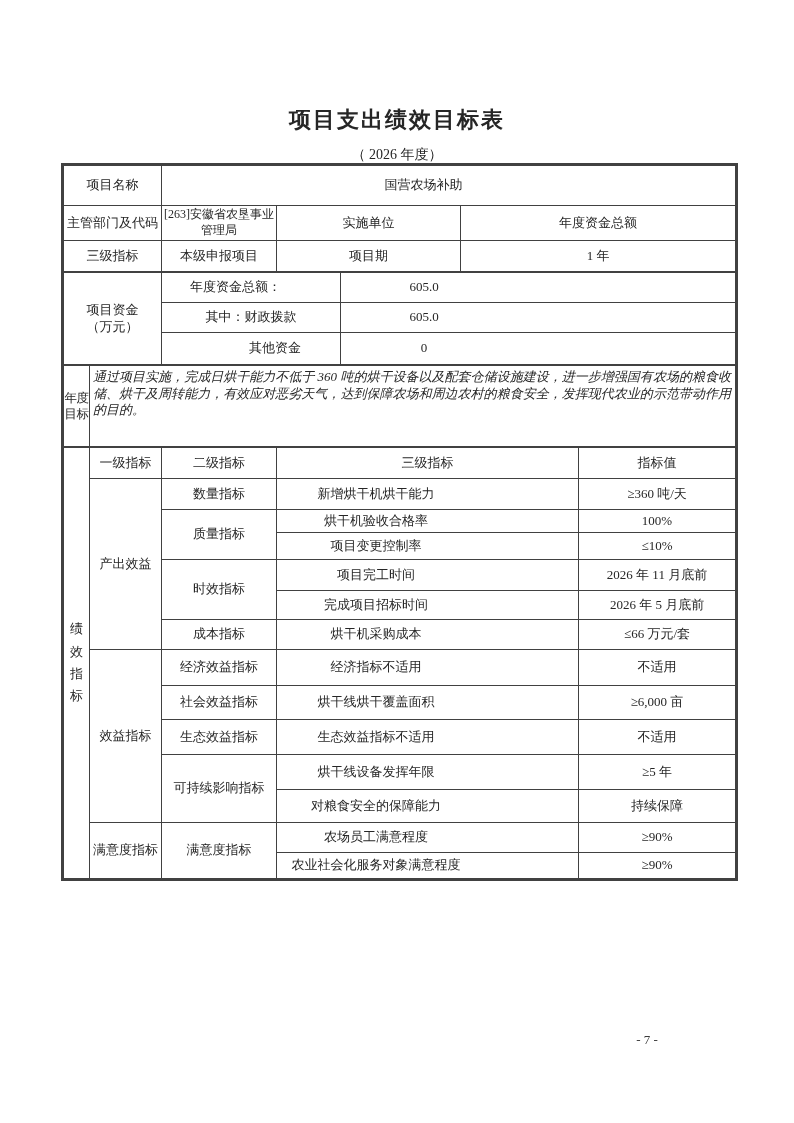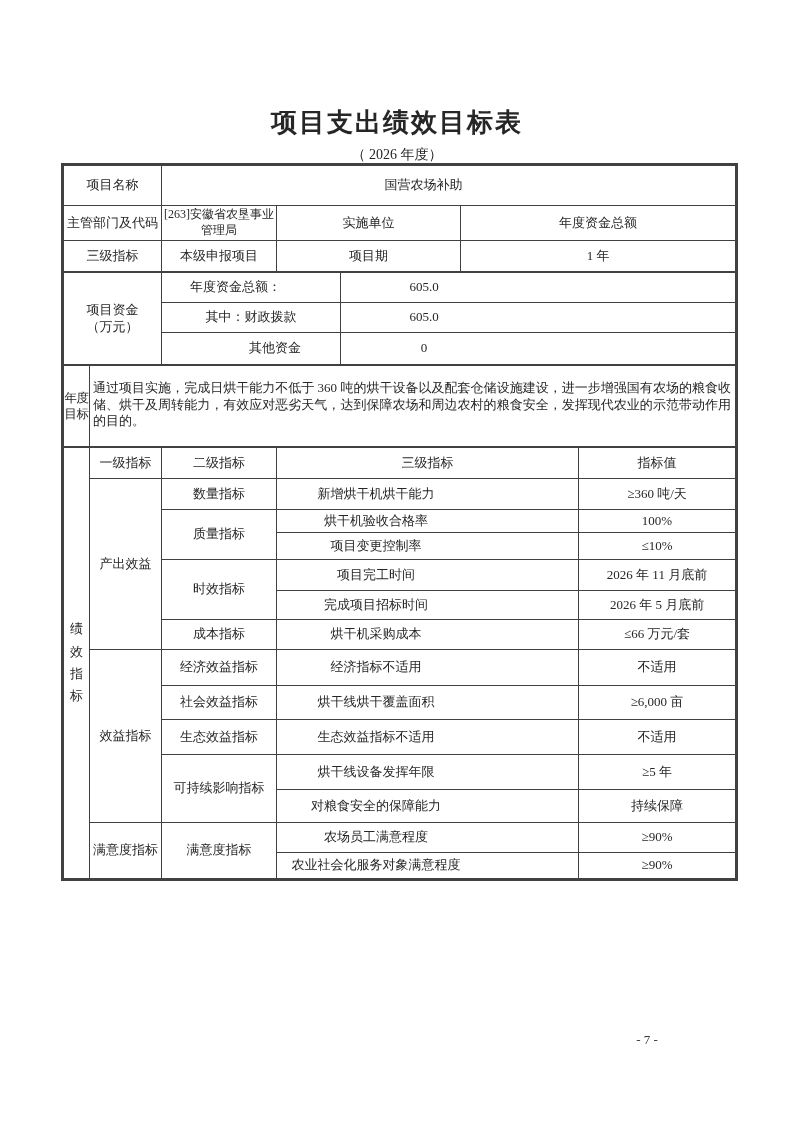--- a/index.html
+++ b/index.html
@@ -4,21 +4,21 @@
 <style>
   html,body { margin:0; padding:0; background:#e8e8e8; }
   .page {
     position:relative; width:794px; height:1123px; margin:0 auto;
     background:#ffffff; overflow:hidden;
     font-family:"Liberation Serif","DejaVu Serif",serif;
     color:#262626;
   }
   .doc-title {
     position:absolute; top:105px; left:0; width:100%;
-    text-align:center; font-size:26px; font-weight:bold; letter-spacing:2px;
+    text-align:center; font-size:22px; font-weight:bold; letter-spacing:2px;
   }
   .doc-subtitle {
     position:absolute; top:146px; left:0; width:100%;
     text-align:center; font-size:14px;
   }
   .tablewrap {
     position:absolute; left:61px; top:163px; width:673px;
     border:2px solid #414141;
   }
   table { border-collapse:collapse; table-layout:fixed; width:100%; }
@@ -26,21 +26,21 @@
     border:1px solid #414141;
     text-align:center; vertical-align:middle;
     font-size:13px; line-height:1.3; padding:0 2px; overflow:hidden;
   }
   .pre { white-space:pre-line;margin-top:12px; }
   .vside { line-height:1.72; padding:0; font-size:13px; }
   .narrow { padding:0; font-size:12.5px; letter-spacing:-0.5px; }
   .dept-cell { font-size:12px; padding:0 1px; }
   .goal-text {
     text-align:justify; vertical-align:top;
-    padding:14px 4px 0 3px; line-height:1.27; font-size:13px;
+    padding:3px 4px 0 3px; line-height:1.27; font-size:13px;font-style:italic;
   }
   .shift-name  { padding-right:52px; }
   .shift-money { padding-right:230px;margin-left:16px; }
   .shift-l3    { padding-right:105px; }
   .indent-other{ padding-left:50px; }
   .page-number {
     position:absolute; top:1032px; left:612px; width:70px;
     text-align:center; font-size:13px; color:#3a3a3a;
   }
 </style>

